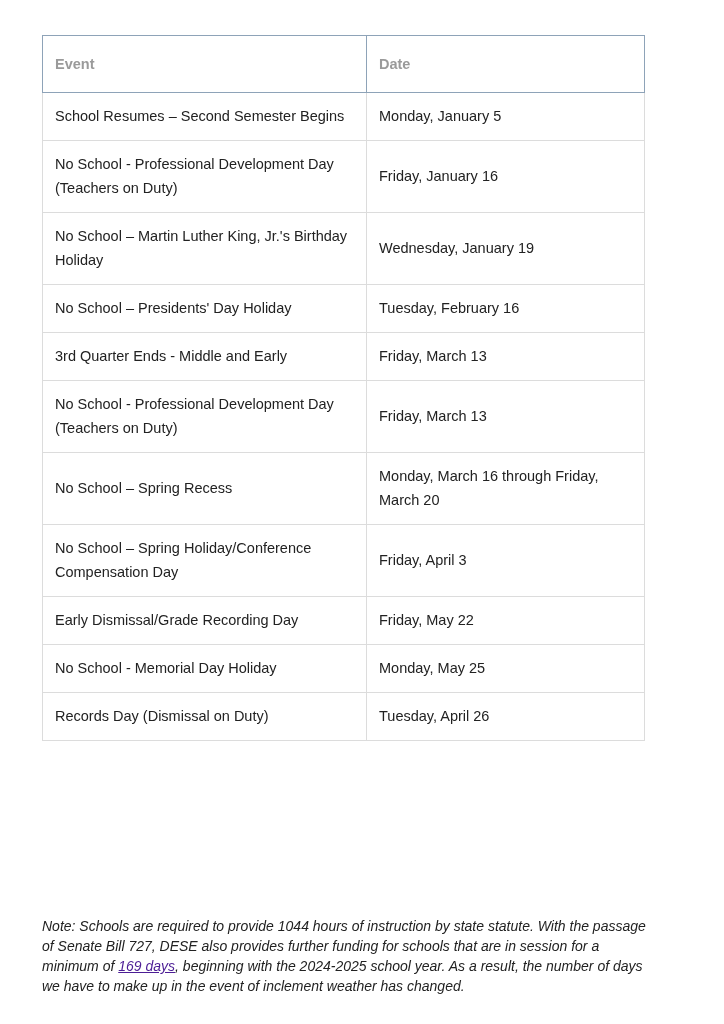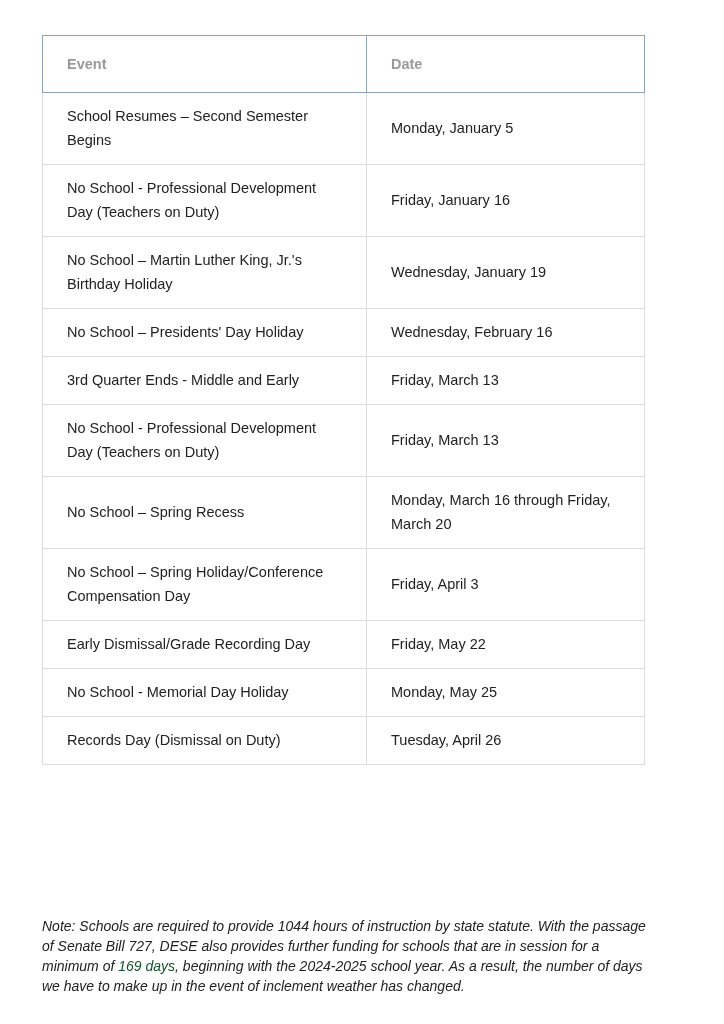--- a/index.html
+++ b/index.html
@@ -1,25 +1,25 @@
 <!DOCTYPE html>
 <html><head>
 <meta charset="utf-8">
 <style>
   html, body { margin: 0; padding: 0; background: #ffffff; }
   body { width: 724px; height: 1024px; position: relative; font-family: "Liberation Sans", "DejaVu Sans", sans-serif; color: #222; }
   .table-wrap { position: absolute; left: 42px; top: 35px; width: 602px; }
   table { border-collapse: collapse; width: 602px; table-layout: fixed; }
-  th, td { border: 1px solid #dcdcdc; font-size: 14.5px; line-height: 24px; text-align: left; vertical-align: middle; padding: 0 24px; }
+  th, td { border: 1px solid #dcdcdc; font-size: 14.5px; line-height: 24px; text-align: left; vertical-align: middle; padding: 0 12px; }
   th { height: 56px; color: #9a9a9a; font-weight: bold; border: 1px solid #8ea3b8; }
   td { color: #222; padding-top: 11px; padding-bottom: 12px; }
   col.c1 { width: 324px; }
   col.c2 { width: 278px; }
   .note { position: absolute; left: 42px; top: 902px; width: 610px; font-style: italic; font-size: 14px; line-height: 20px; color: #222; }
-  .note a { color: #14532d; }
+  .note a { color: #4c1d95; text-decoration: underline; }
 </style>
 </head>
 <body>
 
 <div class="table-wrap">
   <table>
     <colgroup>
         <col class="c1">
         <col class="c2">
       </colgroup>
@@ -37,21 +37,21 @@
       <tr>
           <td>No School - Professional Development Day (Teachers on Duty)</td>
           <td>Friday, January 16</td>
         </tr>
       <tr>
           <td>No School – Martin Luther King, Jr.'s Birthday Holiday</td>
           <td>Wednesday, January 19</td>
         </tr>
       <tr>
           <td>No School – Presidents' Day Holiday</td>
-          <td>Wednesday, February 16</td>
+          <td>Tuesday, February 16</td>
         </tr>
       <tr>
           <td>3rd Quarter Ends - Middle and Early</td>
           <td>Friday, March 13</td>
         </tr>
       <tr>
           <td>No School - Professional Development Day (Teachers on Duty)</td>
           <td>Friday, March 13</td>
         </tr>
       <tr>

